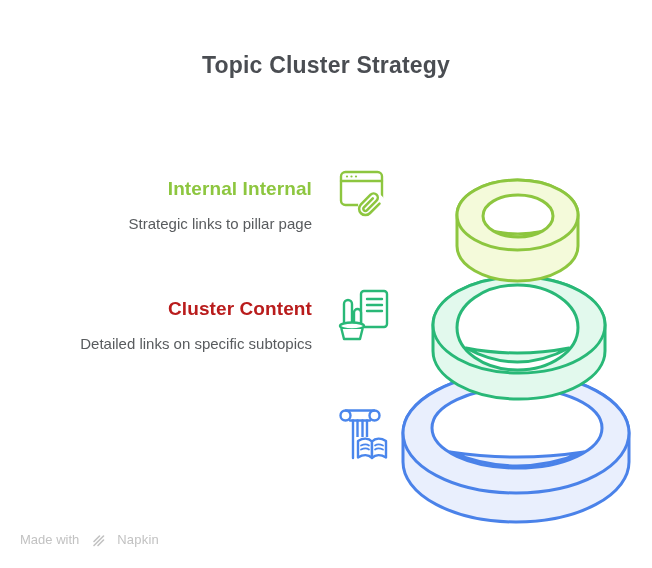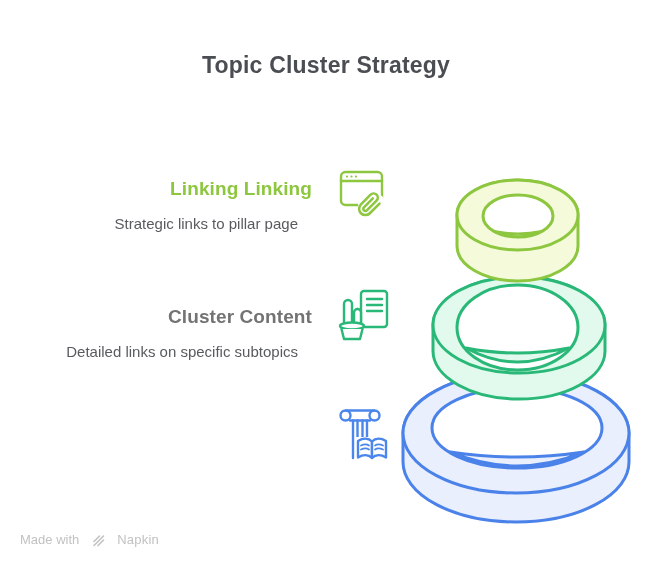--- a/index.html
+++ b/index.html
@@ -7,21 +7,21 @@
     position:relative;width:652px;height:568px;background:#ffffff;
     font-family:"Liberation Sans",sans-serif;overflow:hidden;
   }
   .rings-svg{position:absolute;left:0;top:0;z-index:0;pointer-events:none;}
   .title{
     position:absolute;top:52px;left:0;width:652px;margin:0;
     text-align:center;font-size:23px;font-weight:700;letter-spacing:.2px;z-index:1;
   }
   .section{position:absolute;left:22px;width:290px;text-align:right;z-index:1;}
   .section h2{margin:0 0 15px 0;font-size:19px;font-weight:700;line-height:23px;letter-spacing:.1px;}
-  .section p{margin:14px;font-size:15px;line-height:18px;color:#585b5e;}
+  .section p{margin:0;font-size:15px;line-height:18px;color:#585b5e;}
   .sec-1{top:177px;}
   .sec-2{top:297px;}
   .sec-3{top:417px;}
   .icon-box{position:absolute;width:56px;height:56px;z-index:1;}
   .icon-1{left:336px;top:166px;}
   .icon-2{left:336px;top:287px;}
   .icon-3{left:336px;top:406px;}
   .footer{
     position:absolute;left:20px;top:532px;display:flex;align-items:center;gap:12px;
     font-size:13px;z-index:1;text-decoration:none;cursor:pointer;
@@ -54,37 +54,37 @@
       <ellipse cx="517.5" cy="215" rx="60.5" ry="35" fill="#F4FADA"></ellipse>
       <ellipse fill="#ffffff" cx="518" cy="216" rx="35" ry="21"></ellipse>
       <path stroke-width="2" d="M494,231 Q518,242 542,231 Q518,236 494,231 Z" fill="#F4FADA"></path>
       <path stroke-width="1.6" d="M500,232 Q518,238 536,232"></path>
     </g>
   </svg>
 
   <h1 class="title" style="color: rgb(74, 77, 82);">Topic Cluster Strategy</h1>
 
   <div class="section sec-1">
-    <h2 style="color: rgb(141, 198, 63);">Linking Linking</h2>
+    <h2 style="color: rgb(141, 198, 63);">Internal Internal</h2>
     <p style="color: rgb(88, 91, 94);">Strategic links to pillar page</p>
   </div>
   <div class="icon-box icon-1" style="color: rgb(141, 198, 63);">
     <svg width="56" height="56" viewBox="0 0 56 56" fill="none" stroke="currentColor" stroke-width="2.4" stroke-linecap="round" stroke-linejoin="round">
       <rect x="5" y="6" width="41" height="33" rx="4.5"></rect>
       <line x1="5" y1="15" x2="46" y2="15"></line>
       <circle cx="11" cy="10.5" r="1.1" fill="currentColor" stroke="none"></circle>
       <circle cx="15.5" cy="10.5" r="1.1" fill="currentColor" stroke="none"></circle>
       <circle cx="20" cy="10.5" r="1.1" fill="currentColor" stroke="none"></circle>
       <circle cx="36" cy="40" r="14" fill="#ffffff" stroke="none"></circle>
       <path transform="translate(21,26) scale(1.05)" d="M21.44 11.05l-9.19 9.19a6 6 0 0 1-8.49-8.49l9.19-9.19a4 4 0 0 1 5.66 5.66l-9.2 9.19a2 2 0 0 1-2.83-2.83l8.49-8.48"></path>
     </svg>
   </div>
 
   <div class="section sec-2">
-    <h2 style="color: #737373; margin-top: 8px;">Cluster Content</h2>
+    <h2 style="color: #b91c1c;">Cluster Content</h2>
     <p style="color: rgb(88, 91, 94);">Detailed links on specific subtopics</p>
   </div>
   <div class="icon-box icon-2" style="color: rgb(41, 184, 119);">
     <svg width="56" height="56" viewBox="0 0 56 56" fill="none" stroke="currentColor" stroke-width="2.4" stroke-linecap="round" stroke-linejoin="round">
       <rect x="25" y="4" width="26" height="36" rx="3"></rect>
       <line x1="31" y1="12" x2="46" y2="12"></line>
       <line x1="31" y1="18" x2="46" y2="18"></line>
       <line x1="31" y1="24" x2="46" y2="24"></line>
       <rect x="8" y="13" width="8" height="26" rx="4" fill="#ffffff"></rect>
       <rect x="18" y="22" width="7" height="17" rx="3.5" fill="#ffffff"></rect>

